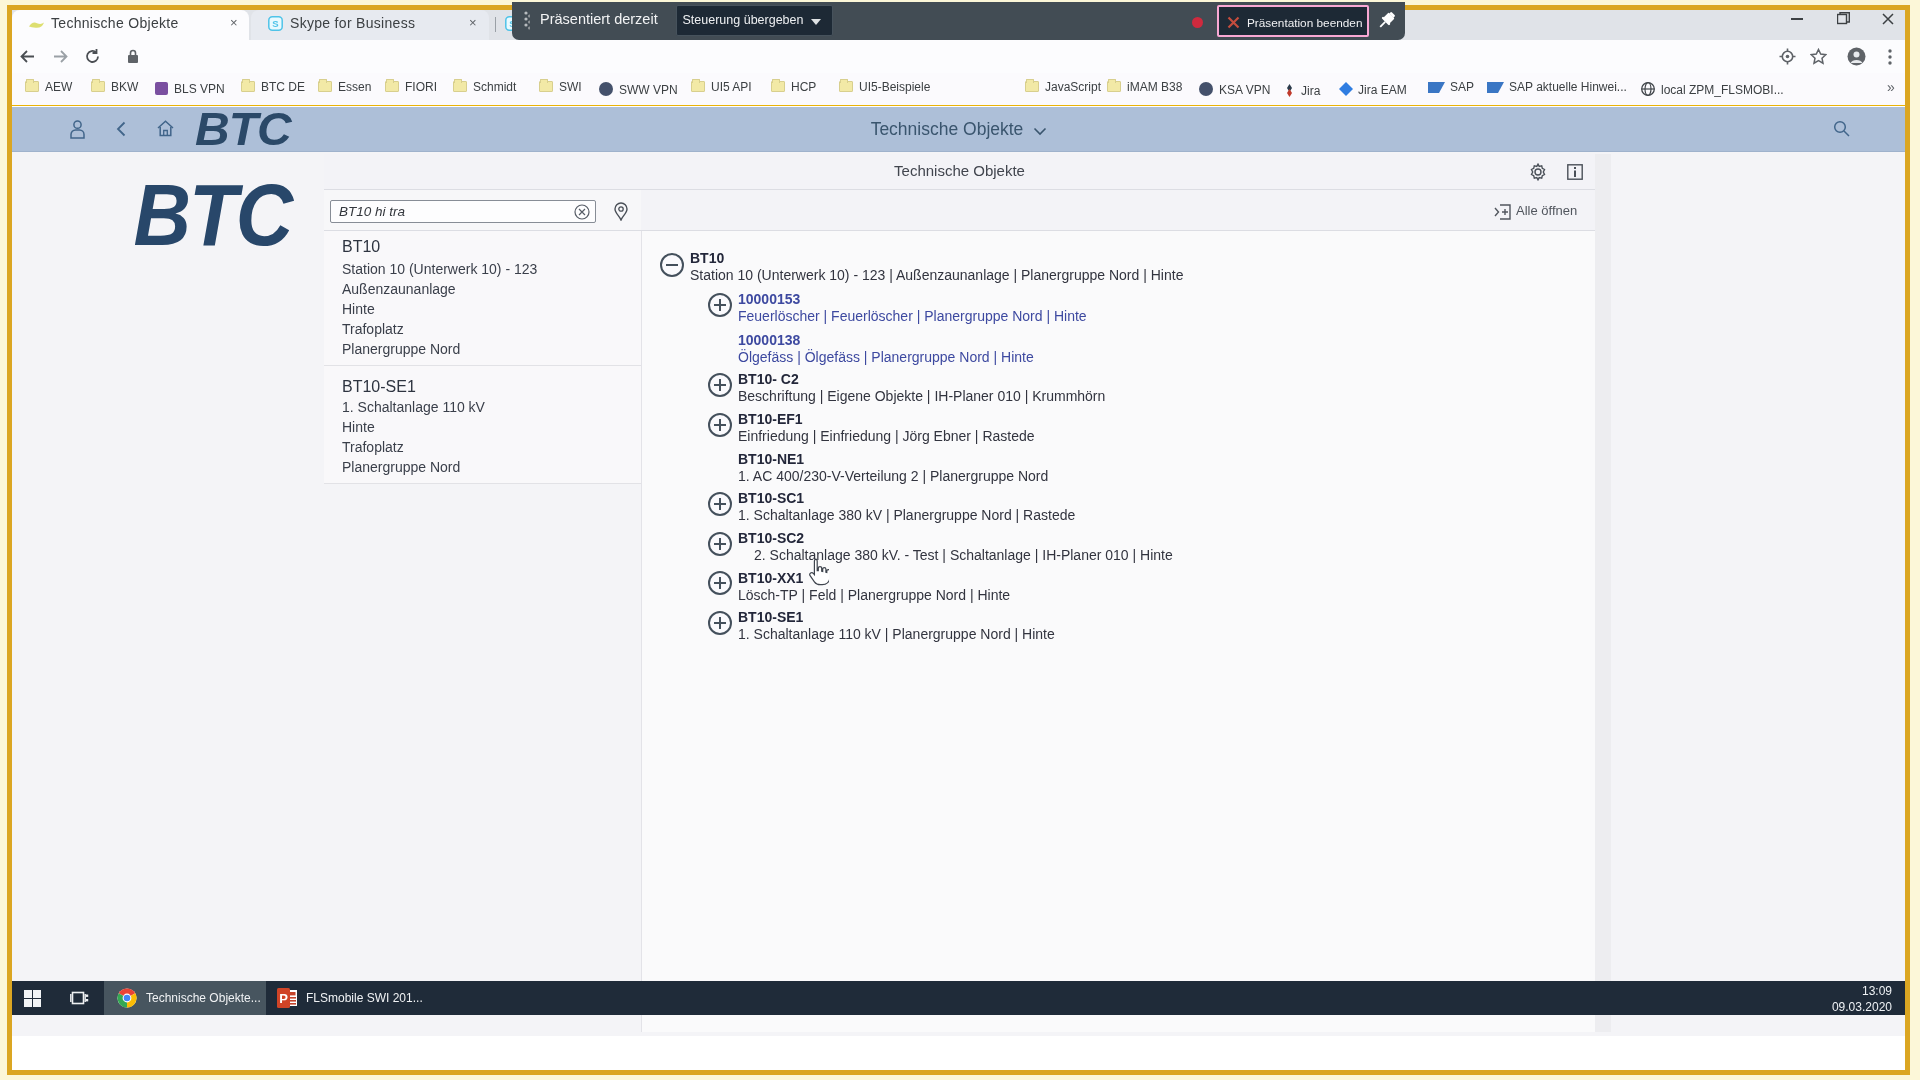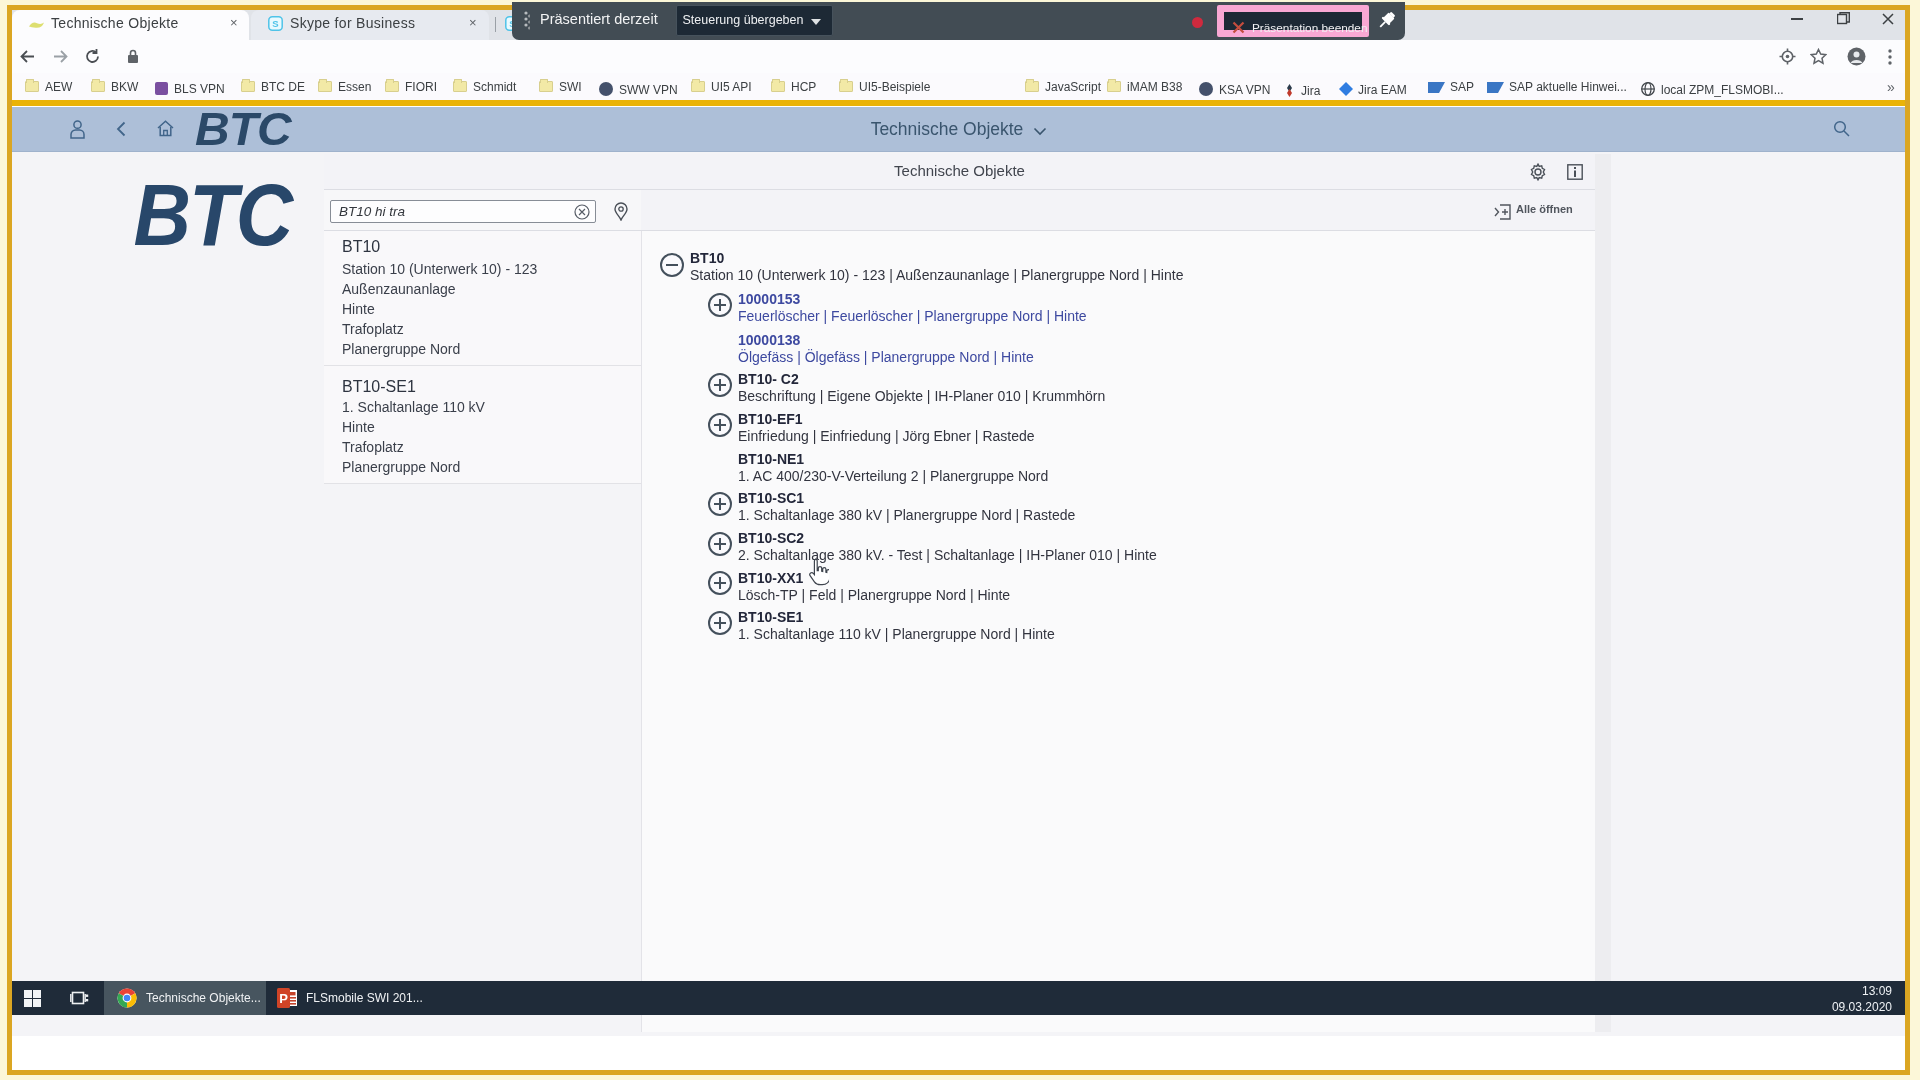--- a/index.html
+++ b/index.html
@@ -9,21 +9,21 @@
   #screen { position:absolute; left:11px; top:8px; width:1894px; height:1062px; background:#fff; overflow:hidden; }
   
   #tabstrip { position:absolute; left:0; top:0; width:100%; height:32px; background:#e0e3e8; }
   .tab-active { position:absolute; left:1px; top:2px; width:237px; height:30px; background:#fcfcfe; border-radius:8px 8px 0 0; }
   .tab2 { position:absolute; left:240px; top:2px; width:238px; height:30px; background:#e7eaf0; border-radius:8px 8px 0 0; }
   .tabtitle { position:absolute; top:7px; font-size:14px; letter-spacing:0.3px; color:#3c4043; white-space:nowrap; }
   .tabx { position:absolute; top:7px; font-size:13px; color:#5f6368; }
   
   #addrbar { position:absolute; left:0; top:32px; width:100%; height:33px; background:#fcfcfe; }
   
-  #bookmarks { position:absolute; left:0; top:65px; width:100%; height:33px; background:#fbfafd; border-bottom:6px solid #eab308; }
+  #bookmarks { position:absolute; left:0; top:65px; width:100%; height:33px; background:#fbfafd; border-bottom:1px solid #eab308; }
   .bm { position:absolute; top:7px; height:18px; font-size:12px; color:#3c4043; white-space:nowrap; }
   .folder { display:inline-block; width:14px; height:11px; background:#f2e9a6; border:1px solid #d8cf8e; border-radius:1px; position:relative; top:1px; margin-right:6px; }
   .folder:before { content:""; position:absolute; left:0; top:-3px; width:6px; height:3px; background:#f2e9a6; border:1px solid #d8cf8e; border-bottom:none; border-radius:1px 1px 0 0; }
   
   #fiorihdr { position:absolute; left:0; top:99px; width:100%; height:45px; background:#adbfd8; border-bottom:1px solid #9fb2cc; }
   
   #appbg { position:absolute; left:0; top:144px; width:100%; height:884px; background:#f4f4f7; }
   #panel-title { position:absolute; left:313px; top:146px; width:1271px; height:36px; background:#f3f3f7; border-bottom:1px solid #dcdde3; }
   #toolbar { position:absolute; left:313px; top:182px; width:1271px; height:41px; background:#f3f3f7; border-bottom:1px solid #dcdde3; }
   #leftcol { position:absolute; left:313px; top:223px; width:317px; height:801px; background:#f4f4f7; }
@@ -219,21 +219,21 @@
     <svg class="abs" style="left:290px; top:12px;" width="14" height="19" viewBox="0 0 14 19">
       <path d="M7 1 a6 6 0 0 1 6 6 c0 4 -4.5 7 -6 11 c-1.5 -4 -6 -7 -6 -11 a6 6 0 0 1 6 -6 Z" fill="none" stroke="#4a5058" stroke-width="1.4"></path>
       <circle cx="7" cy="7" r="2.2" fill="none" stroke="#4a5058" stroke-width="1.3"></circle>
     </svg>
 
     <svg class="abs" style="left:1170px; top:14px;" width="17" height="16" viewBox="0 0 17 16">
       <path d="M6 1 H16 V15 H6" fill="none" stroke="#51565e" stroke-width="1.4"></path>
       <path d="M11 5 V11 M8 8 H14" stroke="#51565e" stroke-width="1.4"></path>
       <path d="M1 4 L4.5 8 L1 12" fill="none" stroke="#51565e" stroke-width="1.4"></path>
     </svg>
-    <div class="abs" style="left:1192px; top:13px; font-size:11px; color:#51565e;font-weight:bold;">Alle öffnen</div>
+    <div class="abs" style="left:1192px; top:13px; font-size:13px; color:#51565e;">Alle öffnen</div>
   </div>
   <div id="leftcol">
     <div class="abs" style="left:0; top:0; width:317px; height:135px; background:#f9f8fa; border-bottom:1px solid #e2e2e6;">
       <div class="lcHead abs" style="left:18px; top:7px;">BT10</div>
       <div class="lcLine abs" style="left:18px; top:30px;">Station 10 (Unterwerk 10) - 123</div>
       <div class="lcLine abs" style="left:18px; top:50px;">Außenzaunanlage</div>
       <div class="lcLine abs" style="left:18px; top:70px;">Hinte</div>
       <div class="lcLine abs" style="left:18px; top:90px;">Trafoplatz</div>
       <div class="lcLine abs" style="left:18px; top:110px;">Planergruppe Nord</div>
     </div>
@@ -278,21 +278,21 @@
         <span class="h"></span>
         <span class="v"></span>
       </div>
     <div class="titem" style="left:96px; top:258px;"><span class="ttitle">BT10-SC1</span></div>
     <div class="titem" style="left:96px; top:275px;text-align:right;"><span class="tsub">1. Schaltanlage 380 kV | Planergruppe Nord | Rastede</span></div>
     <div class="tcirc" style="left:66px; top:301px;">
         <span class="h"></span>
         <span class="v"></span>
       </div>
     <div class="titem" style="left:96px; top:298px;"><span class="ttitle">BT10-SC2</span></div>
-    <div class="titem" style="left:96px; top:315px;"><span class="tsub">2. Schaltanlage 380 kV. - Test | Schaltanlage | IH-Planer 010 | Hinte</span></div>
+    <div class="titem" style="left:112px; top:315px;"><span class="tsub">2. Schaltanlage 380 kV. - Test | Schaltanlage | IH-Planer 010 | Hinte</span></div>
     <div class="tcirc" style="left:66px; top:340px;">
         <span class="h"></span>
         <span class="v"></span>
       </div>
     <div class="titem" style="left:96px; top:338px;"><span class="ttitle">BT10-XX1</span></div>
     <div class="titem" style="left:96px; top:355px;"><span class="tsub">Lösch-TP | Feld | Planergruppe Nord | Hinte</span></div>
     <div class="tcirc" style="left:66px; top:380px;">
         <span class="h"></span>
         <span class="v"></span>
       </div>
@@ -360,21 +360,21 @@
       <circle cx="5.5" cy="17" r="1.6" fill="#8d9296"></circle>
   </svg>
   <div class="abs" style="left:28px; top:9px; font-size:14.5px; color:#f2f3f4; white-space:nowrap;">Präsentiert derzeit</div>
   <div class="abs" style="left:164px; top:3px; width:157px; height:31px; background:#1d2935; border:1px solid #46525c; border-radius:2px;">
     <div class="abs" style="left:0; top:7px; width:132px; text-align:center; font-size:12.5px; color:#eef0f2; white-space:nowrap;">Steuerung übergeben</div>
     <svg class="abs" style="left:134px; top:13px;" width="10" height="6" viewBox="0 0 10 6">
         <path d="M0 0 L5 6 L10 0 Z" fill="#dfe2e4"></path>
       </svg>
   </div>
   <div class="abs" style="left:680px; top:15px; width:11px; height:11px; border-radius:50%; background:#cf2a3e;"></div>
-  <div class="abs" style="left:705px; top:3px; width:152px; height:32px; background:#1d2935; border:7px solid #f9a8d4; border-radius:2px;">
+  <div class="abs" style="left:705px; top:3px; width:152px; height:32px; background:#1d2935; border:2px solid #f9a8d4; border-radius:2px;">
     <svg class="abs" style="left:8px; top:9px;" width="13" height="13" viewBox="0 0 13 13">
         <path d="M1.5 1.5 L11.5 11.5 M11.5 1.5 L1.5 11.5" stroke="#c44d3e" stroke-width="2.2"></path>
       </svg>
     <div class="abs" style="left:28px; top:9px; font-size:11.8px; color:#f0f1f3; white-space:nowrap;">Präsentation beenden</div>
   </div>
   <svg class="abs" style="left:864px; top:7px;" width="24" height="26" viewBox="0 0 24 26">
     <g transform="translate(12,10) rotate(45)" fill="#fff">
       <rect x="-3" y="-7.5" width="6" height="2.6" rx="1.2"></rect>
       <rect x="-4.2" y="-5.2" width="8.4" height="7.4" rx="1.2"></rect>
       <rect x="-5.4" y="1.6" width="10.8" height="2.4" rx="1.2"></rect>

